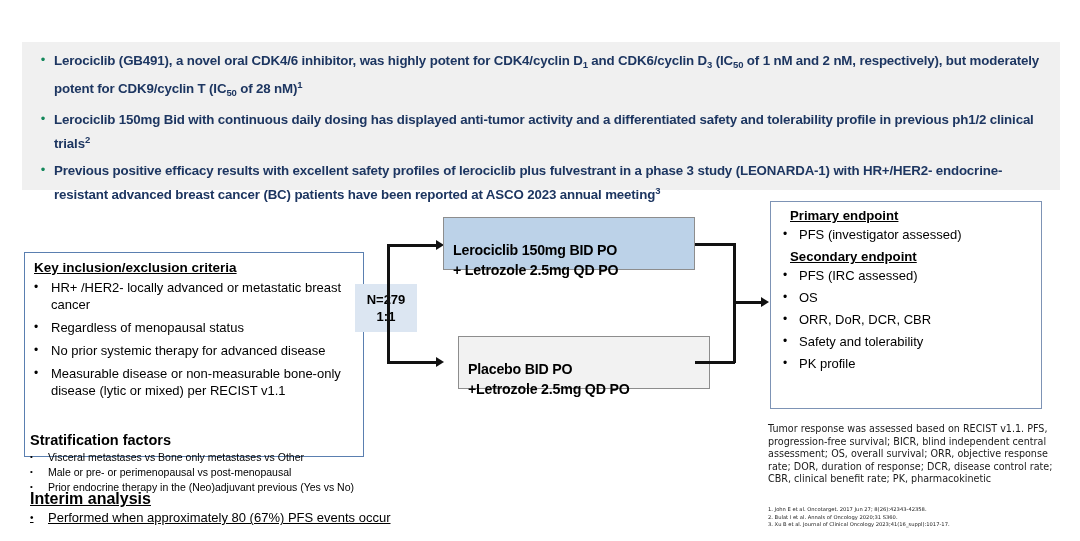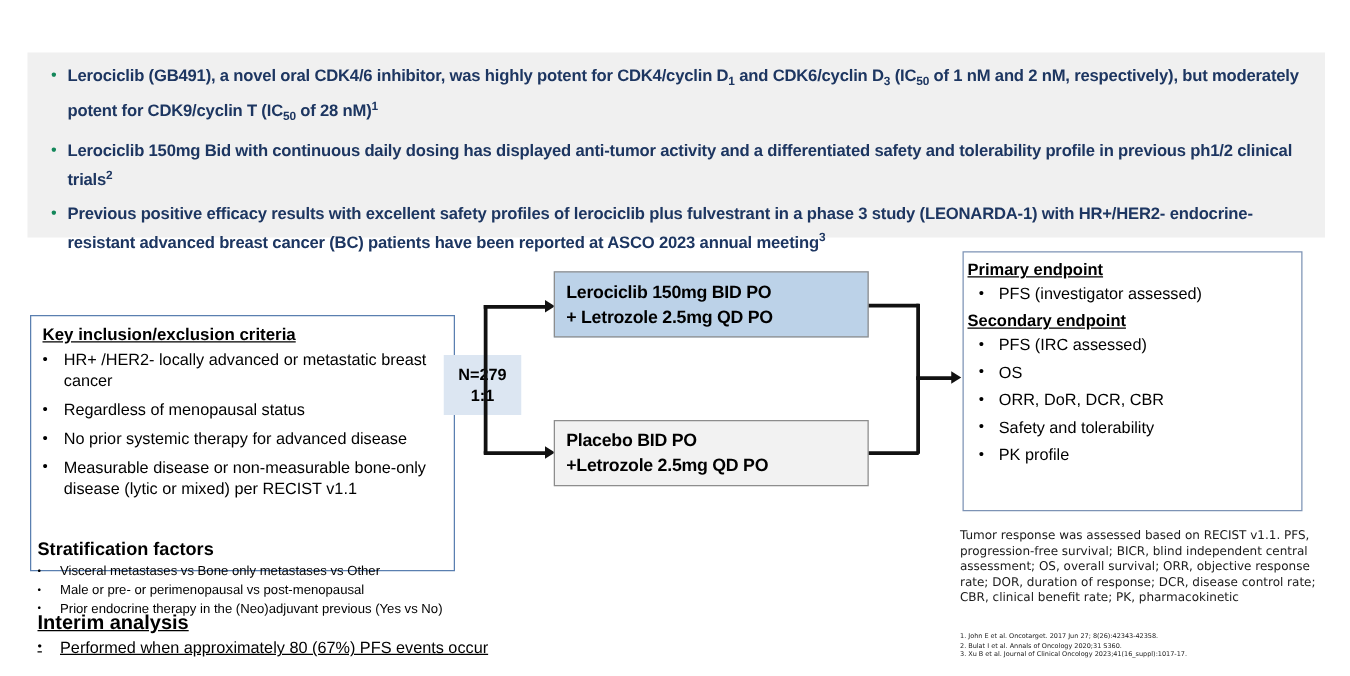--- a/index.html
+++ b/index.html
@@ -55,34 +55,34 @@
   .rand-box{
     position:absolute;left:355px;top:284px;width:62px;height:48px;
     background:#dce6f2;display:flex;flex-direction:column;
     align-items:center;justify-content:center;
     font-size:13px;font-weight:bold;line-height:17px;
   }
 
   
   .arm{
     position:absolute;box-sizing:border-box;border:1.2px solid #8d8d8d;
-    padding:6px 0 0 9px;
+    padding:22px 0 0 9px;
   }
   .arm-a{left:443px;top:217px;width:252px;height:53px;background:#bcd2e8;}
-  .arm-b{left:443px;top:336px;width:252px;height:53px;background:#f2f2f2;}
+  .arm-b{left:458px;top:336px;width:252px;height:53px;background:#f2f2f2;}
   .arm-line{font-size:14.2px;font-weight:bold;line-height:20px;letter-spacing:-0.2px;}
 
   
   .end-box{
     position:absolute;left:770px;top:201px;width:272px;height:208px;
     border:1.2px solid #7d93b5;background:#fff;box-sizing:border-box;
   }
   .end-head{
     font-size:13.2px;font-weight:bold;text-decoration:underline;
-    margin:6px 0 3px 3px;
+    margin:6px 0 3px 19px;
   }
   .end-item{display:flex;margin:0 4px 5px 12px;}
   .end-dot{width:16px;flex:0 0 16px;font-size:12px;line-height:17px;}
   .end-text{font-size:13px;line-height:17px;flex:1;}
 
   
   .ln{position:absolute;background:#111;}
   .arrowhead{
     position:absolute;width:0;height:0;
     border-top:5px solid transparent;border-bottom:5px solid transparent;

